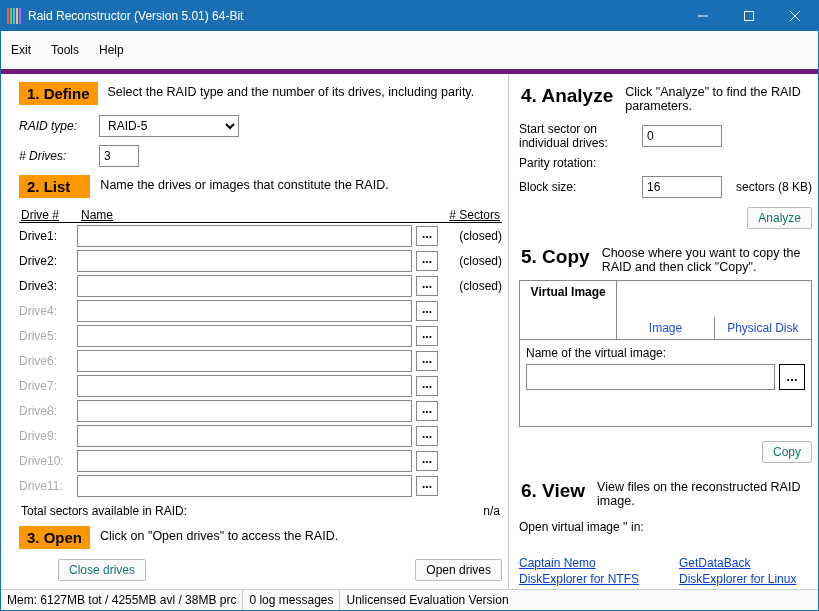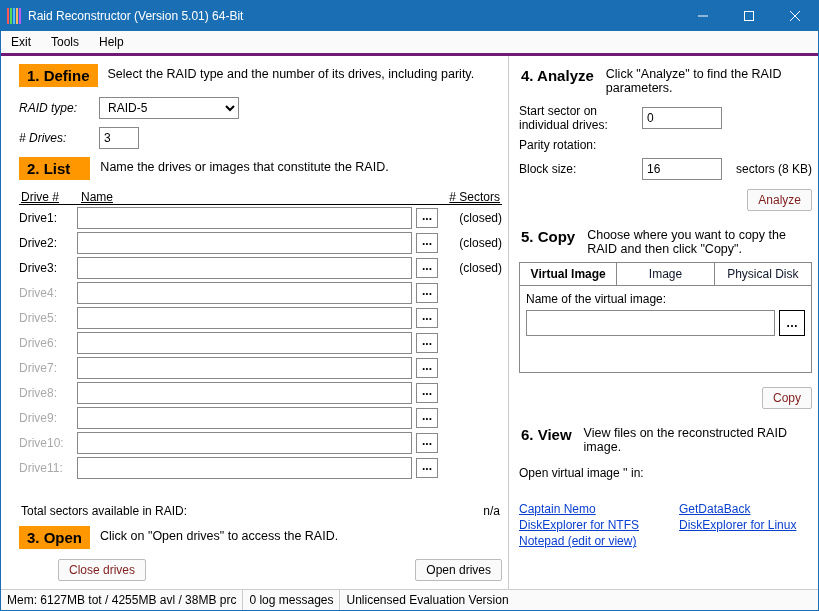--- a/index.html
+++ b/index.html
@@ -4,53 +4,53 @@
 <style>
   * { box-sizing: border-box; margin: 0; padding: 0; font-family: "Segoe UI", Tahoma, sans-serif; font-size: 12px; }
   body { background: #fff; width: 819px; height: 611px; display: flex; flex-direction: column; border: 1px solid #1a6fb4; }
   .titlebar { background: #1a6fb4; color: #fff; height: 30px; display: flex; align-items: center; padding: 0 0 0 6px; }
   .titlebar .logo { display: inline-flex; margin-right: 6px; }
   .titlebar .logo span { width: 2px; height: 16px; display: inline-block; margin-right: 1px; }
   .title-text { flex: 1; }
   .winbtns { display: flex; height: 100%; }
   .winbtn { width: 46px; height: 100%; display: flex; align-items: center; justify-content: center; color:#fff; }
   .winbtn svg { stroke: #fff; }
-  .menubar { background: #fafafa; padding: 2px 6px; border-bottom: 3px solid #701a75; display: flex; gap: 12px; }
+  .menubar { background: #fafafa; padding: 10px 6px; border-bottom: 5px solid #701a75; display: flex; gap: 12px; }
   .menuitem { padding: 2px 4px; }
   .content { flex: 1; display: flex; min-height: 0; }
   .left { width: 508px; padding: 4px 6px 4px 18px; display:flex; flex-direction:column; border-right:1px solid #ccc; }
   .right { flex: 1; padding: 4px 6px 4px 10px; display:flex; flex-direction:column; }
   .stephead { display: flex; align-items: flex-start; gap: 10px; margin: 4px 0 6px 0; }
   .stepbox { background: #ff9800; color: #000; font-size: 15px; font-weight: bold; padding: 3px 8px; white-space: nowrap; }
-  .stepbox-plain { font-size: 15px; font-weight: bold; padding: 3px 2px; white-space: nowrap; }
+  .stepbox-plain { font-size: 19px; font-weight: bold; padding: 3px 2px; white-space: nowrap; }
   .stepdesc { padding-top: 3px; font-size:12.5px; }
   .formrow { display: flex; align-items: center; margin: 4px 0; }
   .formrow label { width: 80px; font-style: italic; }
   select, input[type=text] { border: 1px solid #888; background:#fff; padding: 2px 4px; height: 22px; }
   select { height: 22px; }
   button { border: 1px solid #bbb; background: #fafafa; padding: 3px 10px; border-radius:2px; }
-  button:disabled { color:#7f1d1d; }
+  button:disabled { color:#0f766e; }
   .listheader { display:flex; border-bottom:1px solid #000; margin-top:4px; padding: 0 2px; }
   .listheader span:nth-child(1){ width:60px; text-decoration: underline;}
   .listheader span:nth-child(2){ flex:1; text-decoration: underline;}
   .listheader span:nth-child(3){ width:70px; text-align:right; text-decoration: underline;}
   .drivelist { flex:1; overflow:hidden; }
   .driverow { display:flex; align-items:center; gap:4px; height:25px; }
   .driverow .dlabel { width:54px; }
   .driverow input { flex:1; }
   .driverow .browse { width:22px; height:20px; border:1px solid #888; background:#fff; text-align:center; font-weight:bold; line-height:14px; }
   .driverow .status { width:60px; text-align:right; }
   .disabled .dlabel { color:#aaa; }
   .totalsrow { display:flex; justify-content:space-between; padding:6px 2px 4px 2px; }
   .openrow { display:flex; justify-content:space-between; padding:4px 0;margin-left:39px; }
   .tabstrip { display:flex; border:1px solid #888; border-bottom:none; }
   .tab { flex:1; text-align:center; padding:4px 2px; border-right:1px solid #888; }
   .tab:last-child{border-right:none;}
   .tab.active { font-weight:bold; background:#fff; position:relative; }
-  .tab.inactive { color:#0f172a; }
+  .tab.inactive { color:#1d4ed8;margin-top:36px; }
   .tabbody { border:1px solid #888; padding:6px; }
   .virtname { display:flex; gap:4px; margin-top:4px; }
   .virtname input { flex:1; height:26px; }
   .virtname .browse2 { width:26px; height:26px; border:1px solid #000; display:flex;align-items:center;justify-content:center; font-weight:bold; }
   .linklist { display:flex; gap:40px; margin-top:20px; }
   .linkcol a { display:block; color:#0a3fcf; text-decoration:underline; margin:2px 0; }
   .statusbar { border-top:1px solid #ccc; display:flex; font-size:12px; background:#fafafa; }
   .statusbar div { padding:3px 6px; border-right:1px solid #ccc; }
   .right-formrow { display:flex; align-items:center; margin:3px 0; }
   .right-formrow label { flex:1; }

